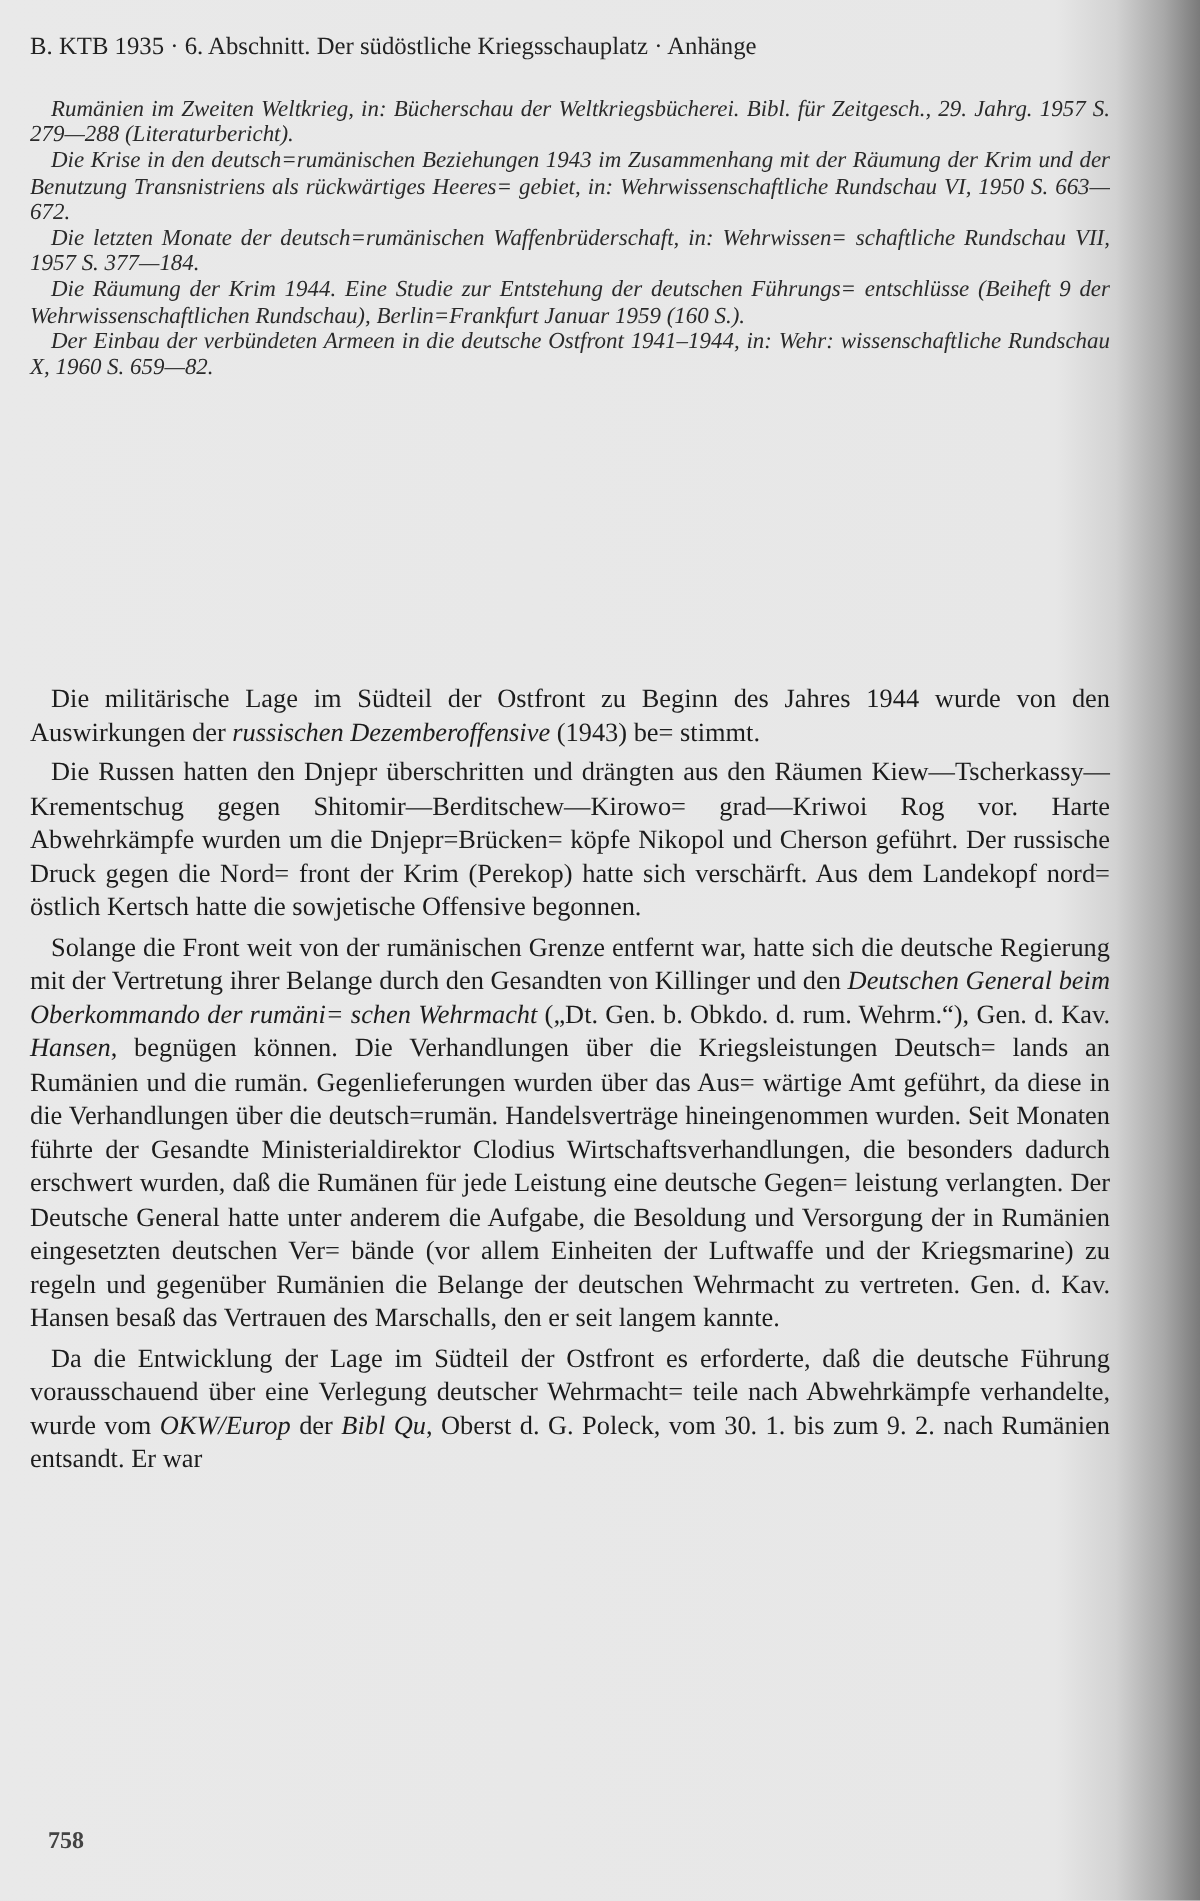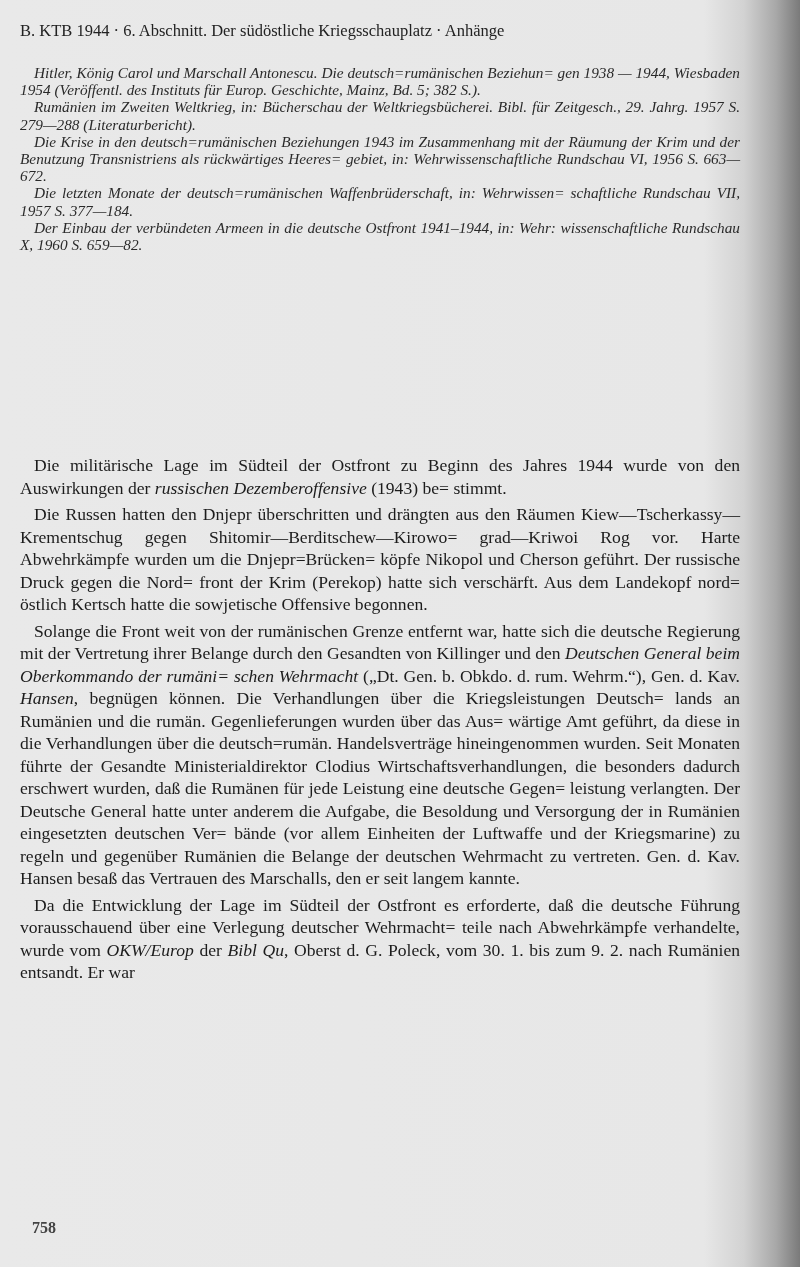--- a/index.html
+++ b/index.html
@@ -52,27 +52,27 @@
     position: absolute; left: 32px; top: 1219px;
     font-family: "Liberation Serif", serif;
     font-size: 16px; color: #444; font-weight: bold;
   }
 </style>
 </head>
 <body>
 
 <div class="page">
 
-  <div class="running-head">B. KTB 1944 · 6. Abschnitt. Der südöstliche Kriegsschauplatz · Anhänge</div>
+  <div class="running-head">B. KTB 1935 · 6. Abschnitt. Der südöstliche Kriegsschauplatz · Anhänge</div>
 
   <div class="biblio">
-    <p>Hitler, König Carol und Marschall Antonescu. Die deutsch=rumänischen Beziehun= gen 1938 — 1944, Wiesbaden 1954 (Veröffentl. des Instituts für Europ. Geschichte, Mainz, Bd. 5; 382 S.).</p>
     <p>Rumänien im Zweiten Weltkrieg, in: Bücherschau der Weltkriegsbücherei. Bibl. für Zeitgesch., 29. Jahrg. 1957 S. 279—288 (Literaturbericht).</p>
-    <p>Die Krise in den deutsch=rumänischen Beziehungen 1943 im Zusammenhang mit der Räumung der Krim und der Benutzung Transnistriens als rückwärtiges Heeres= gebiet, in: Wehrwissenschaftliche Rundschau VI, 1956 S. 663—672.</p>
+    <p>Die Krise in den deutsch=rumänischen Beziehungen 1943 im Zusammenhang mit der Räumung der Krim und der Benutzung Transnistriens als rückwärtiges Heeres= gebiet, in: Wehrwissenschaftliche Rundschau VI, 1950 S. 663—672.</p>
     <p>Die letzten Monate der deutsch=rumänischen Waffenbrüderschaft, in: Wehrwissen= schaftliche Rundschau VII, 1957 S. 377—184.</p>
+    <p>Die Räumung der Krim 1944. Eine Studie zur Entstehung der deutschen Führungs= entschlüsse (Beiheft 9 der Wehrwissenschaftlichen Rundschau), Berlin=Frankfurt Januar 1959 (160 S.).</p>
     <p>Der Einbau der verbündeten Armeen in die deutsche Ostfront 1941–1944, in: Wehr: wissenschaftliche Rundschau X, 1960 S. 659—82.</p>
   </div>
 
 
   <div class="body-text">
     <p class="first"><span>Die militärische Lage im Südteil der Ostfront zu Beginn des Jahres 1944 wurde von den Auswirkungen der </span><em>russischen Dezemberoffensive</em><span> (1943) be= stimmt.</span></p>
     <p>Die Russen hatten den Dnjepr überschritten und drängten aus den Räumen Kiew—Tscherkassy—Krementschug gegen Shitomir—Berditschew—Kirowo= grad—Kriwoi Rog vor. Harte Abwehrkämpfe wurden um die Dnjepr=Brücken= köpfe Nikopol und Cherson geführt. Der russische Druck gegen die Nord= front der Krim (Perekop) hatte sich verschärft. Aus dem Landekopf nord= östlich Kertsch hatte die sowjetische Offensive begonnen.</p>
     <p><span>Solange die Front weit von der rumänischen Grenze entfernt war, hatte sich die deutsche Regierung mit der Vertretung ihrer Belange durch den Gesandten von Killinger und den </span><em>Deutschen General beim Oberkommando der rumäni= schen Wehrmacht</em><span> („Dt. Gen. b. Obkdo. d. rum. Wehrm.“), Gen. d. Kav. </span><em>Hansen</em><span>, begnügen können. Die Verhandlungen über die Kriegsleistungen Deutsch= lands an Rumänien und die rumän. Gegenlieferungen wurden über das Aus= wärtige Amt geführt, da diese in die Verhandlungen über die deutsch=rumän. Handelsverträge hineingenommen wurden. Seit Monaten führte der Gesandte Ministerialdirektor Clodius Wirtschaftsverhandlungen, die besonders dadurch erschwert wurden, daß die Rumänen für jede Leistung eine deutsche Gegen= leistung verlangten. Der Deutsche General hatte unter anderem die Aufgabe, die Besoldung und Versorgung der in Rumänien eingesetzten deutschen Ver= bände (vor allem Einheiten der Luftwaffe und der Kriegsmarine) zu regeln und gegenüber Rumänien die Belange der deutschen Wehrmacht zu vertreten. Gen. d. Kav. Hansen besaß das Vertrauen des Marschalls, den er seit langem kannte.</span></p>
     <p><span>Da die Entwicklung der Lage im Südteil der Ostfront es erforderte, daß die deutsche Führung vorausschauend über eine Verlegung deutscher Wehrmacht= teile nach Abwehrkämpfe verhandelte, wurde vom </span><em>OKW/Europ</em><span> der </span><em>Bibl Qu</em><span>, Oberst d. G. Poleck, vom 30. 1. bis zum 9. 2. nach Rumänien entsandt. Er war</span></p>
   </div>

